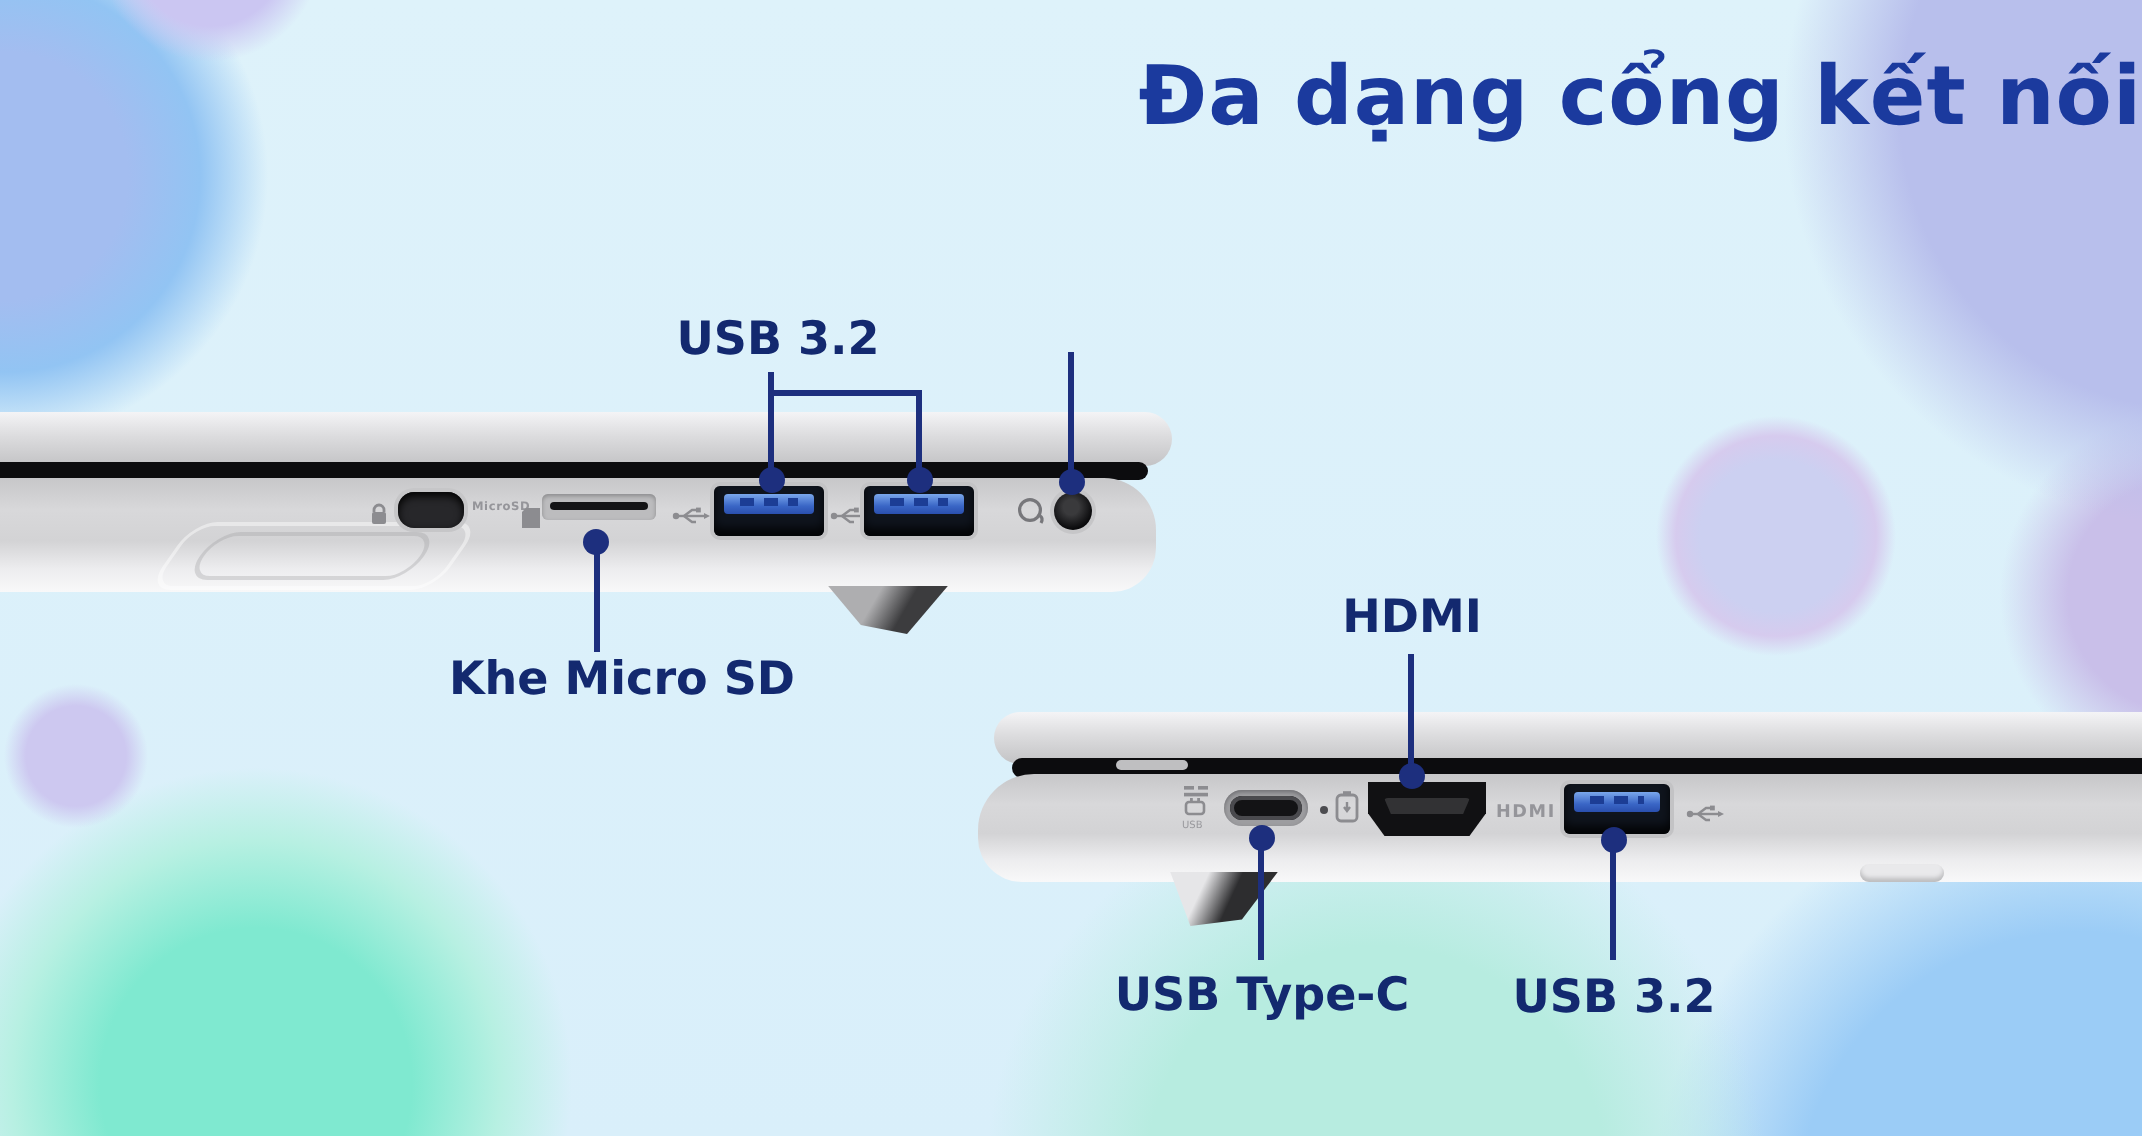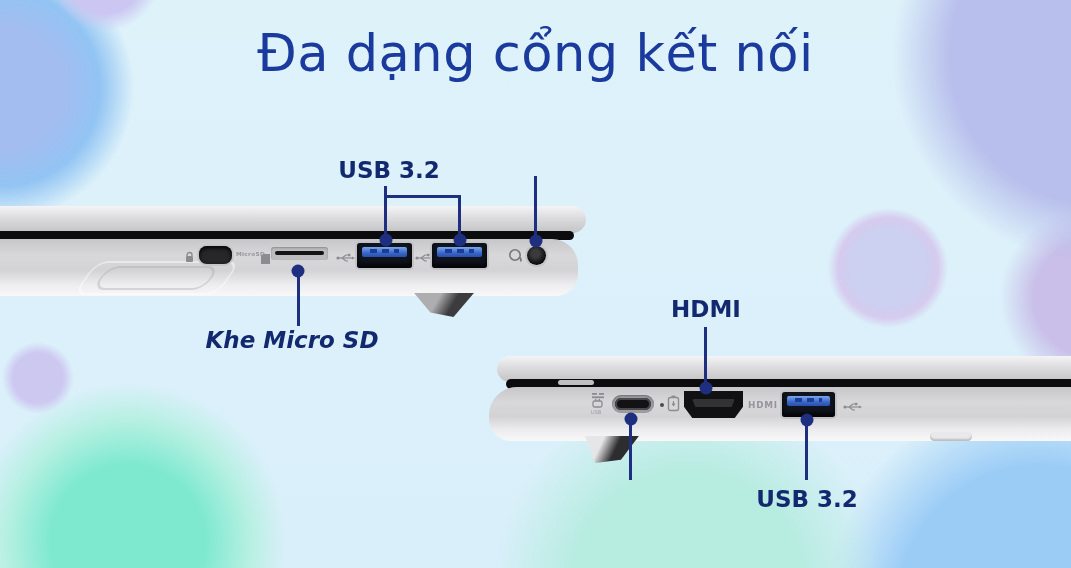--- a/index.html
+++ b/index.html
@@ -13,22 +13,22 @@
       radial-gradient(circle at 888px 268px, #ccd0f1 0 38px, #d6cbee 50px, rgba(214,203,238,0) 60px),
       radial-gradient(circle at 1100px 55px, #b8bfec 0 150px, rgba(184,191,236,0) 208px),
       radial-gradient(circle at 1092px 298px, #c9bfe9 0 58px, rgba(201,191,233,0) 92px),
       radial-gradient(circle at 38px 378px, #cdc8f0 0 25px, rgba(205,200,240,0) 36px),
       radial-gradient(circle at 128px 542px, #7fe9d0 0 78px, #b7f0e2 122px, rgba(183,240,226,0) 158px),
       radial-gradient(circle at 688px 588px, #b7ece0 0 115px, rgba(183,236,224,0) 195px),
       radial-gradient(circle at 1040px 608px, #9bccf6 0 142px, rgba(155,204,246,0) 215px),
       linear-gradient(180deg,#def2fa 0%,#d9effa 100%);
   }
   .title{
-    position:absolute;left:0;top:24px;width:100%;text-align:center;
-    font-size:51px;font-weight:400;color:#1b3a9e;letter-spacing:.5px;
+    position:absolute;left:0;top:24px;width:100%;text-align:right;
+    font-size:41px;font-weight:700;color:#1b3a9e;letter-spacing:.5px;
   }
   
   .clabel{position:absolute;transform:translateX(-50%);font-weight:700;font-size:23px;color:#13296f;white-space:nowrap;}
   .cline{position:absolute;background:#1d2f7e;}
   .cdot{position:absolute;width:13px;height:13px;border-radius:50%;background:#1d2f7e;transform:translate(-50%,-50%);}
   
   .lid{position:absolute;background:linear-gradient(180deg,#f4f4f6 0%,#dcdcde 45%,#c3c3c5 100%);}
   .gap{position:absolute;background:#0c0c0e;}
   .bodyp{position:absolute;background:linear-gradient(180deg,#c7c7c9 0%,#d8d8da 28%,#d3d3d5 55%,#ededef 80%,#f8f8f9 100%);}
   .usb-port{position:absolute;background:#0f141d;border-radius:3px;box-shadow:0 0 0 2px #c3c3c5, inset 0 -4px 5px rgba(0,0,0,.8);}
@@ -179,26 +179,27 @@
   <div class="cline" style="left:384px;top:195px;width:3px;height:42px;"></div>
   <div class="cline" style="left:458px;top:195px;width:3px;height:42px;"></div>
   <div class="cdot" style="left:386px;top:240px;"></div>
   <div class="cdot" style="left:460px;top:240px;"></div>
 
   <div class="cline" style="left:534px;top:176px;width:3px;height:62px;"></div>
   <div class="cdot" style="left:536px;top:241px;"></div>
 
   <div class="cdot" style="left:298px;top:271px;"></div>
   <div class="cline" style="left:297px;top:274px;width:3px;height:52px;"></div>
-  <div class="clabel" style="left:292px;top:327px;font-style:italic;">Khe Micro SD</div>
+  <div class="clabel" style="left:311px;top:327px;">Khe Micro SD</div>
 
   <div class="clabel" style="left:706px;top:296px;">HDMI</div>
   <div class="cline" style="left:704px;top:327px;width:3px;height:58px;"></div>
   <div class="cdot" style="left:706px;top:388px;"></div>
 
   <div class="cdot" style="left:631px;top:419px;"></div>
   <div class="cline" style="left:629px;top:423px;width:3px;height:57px;"></div>
+  <div class="clabel" style="left:631px;top:485px;">USB Type-C</div>
 
   <div class="cdot" style="left:807px;top:420px;"></div>
   <div class="cline" style="left:805px;top:424px;width:3px;height:56px;"></div>
   <div class="clabel" style="left:807px;top:486px;">USB 3.2</div>
 
 </div>
 
 </body></html>

